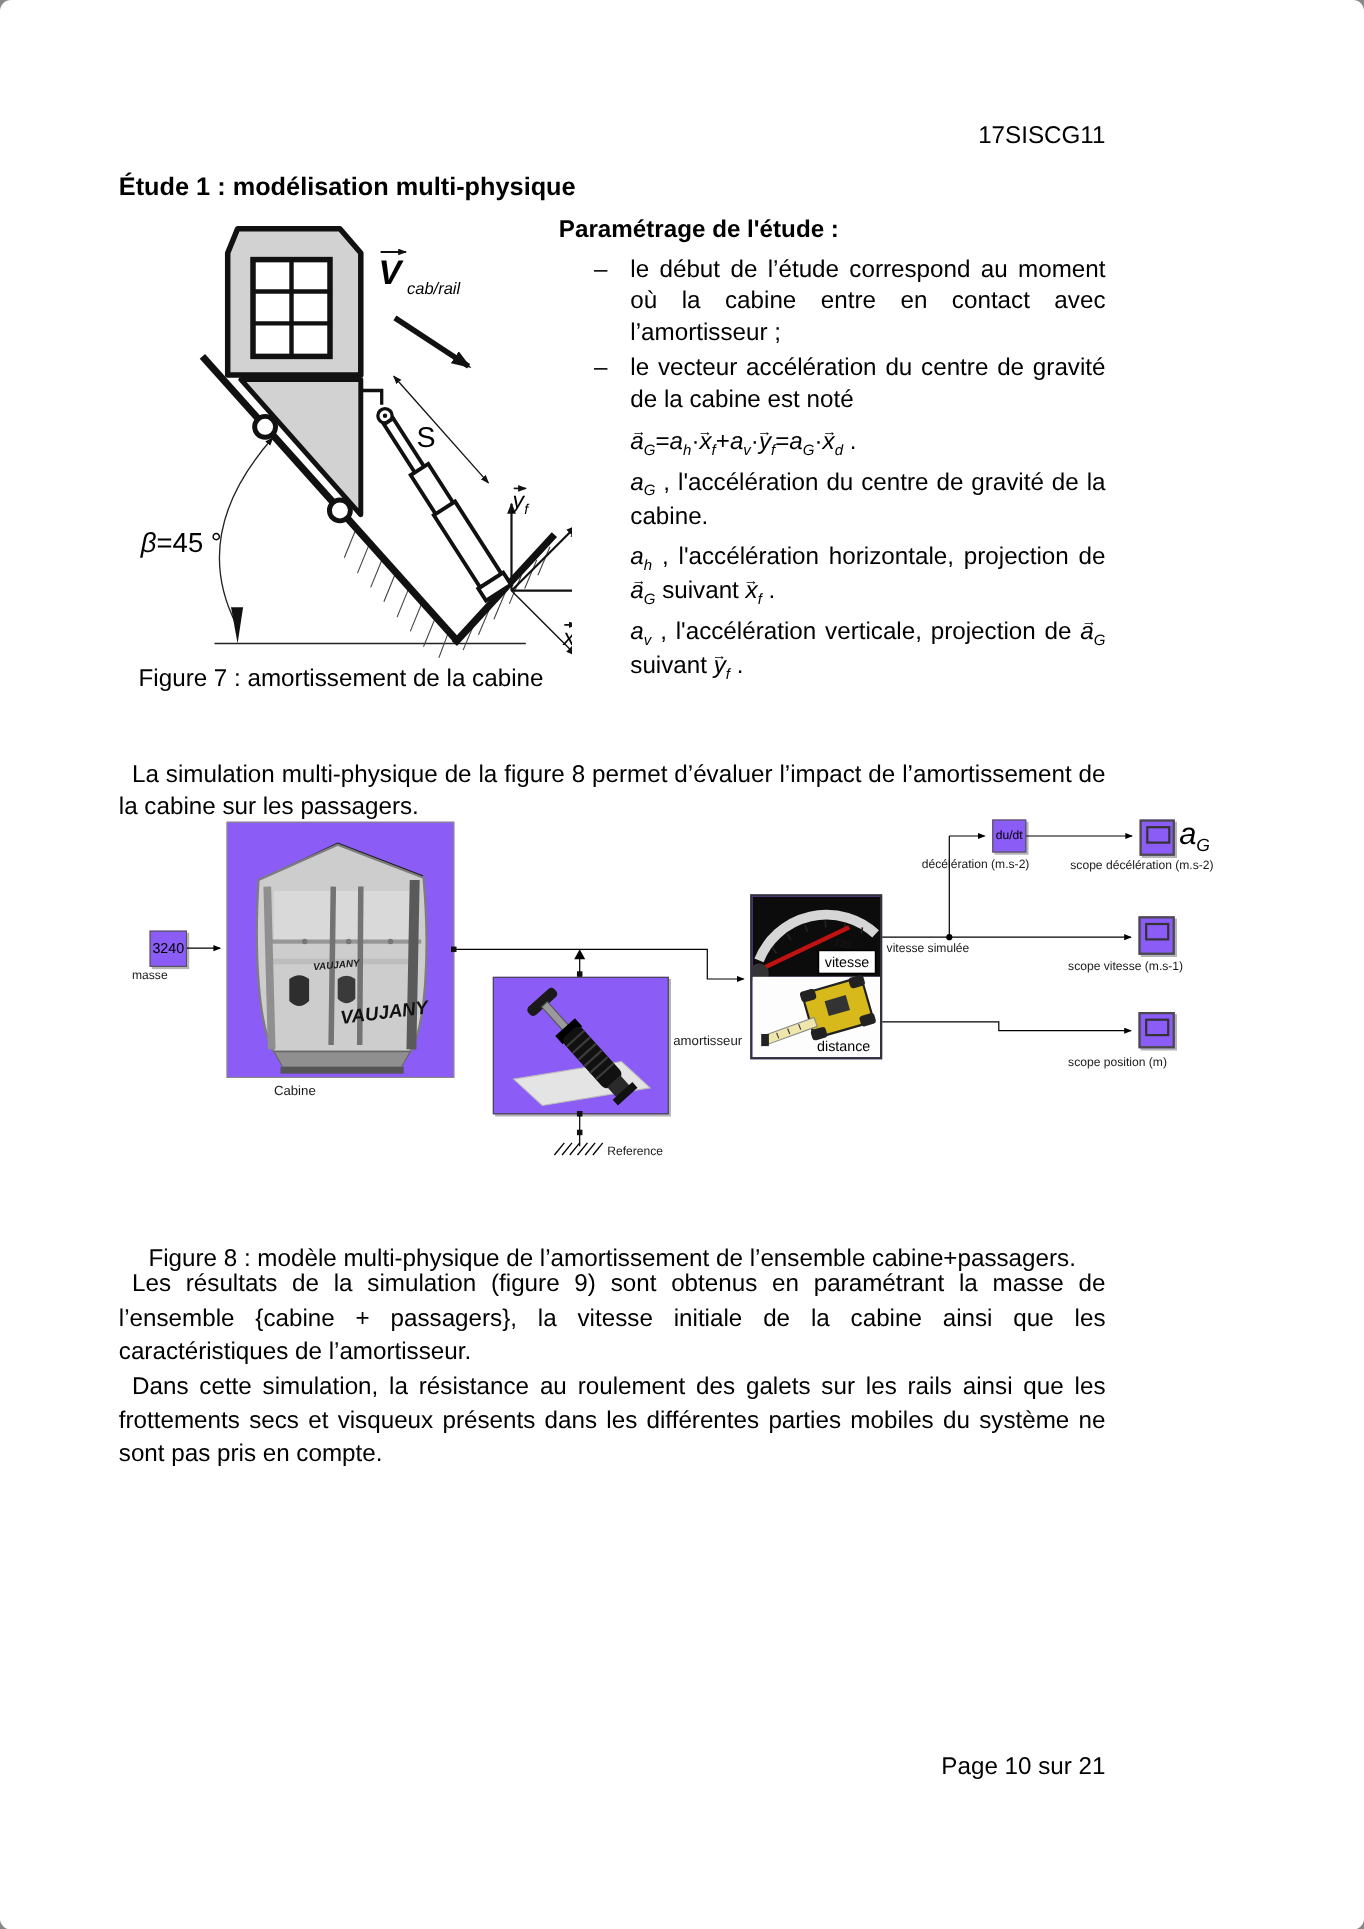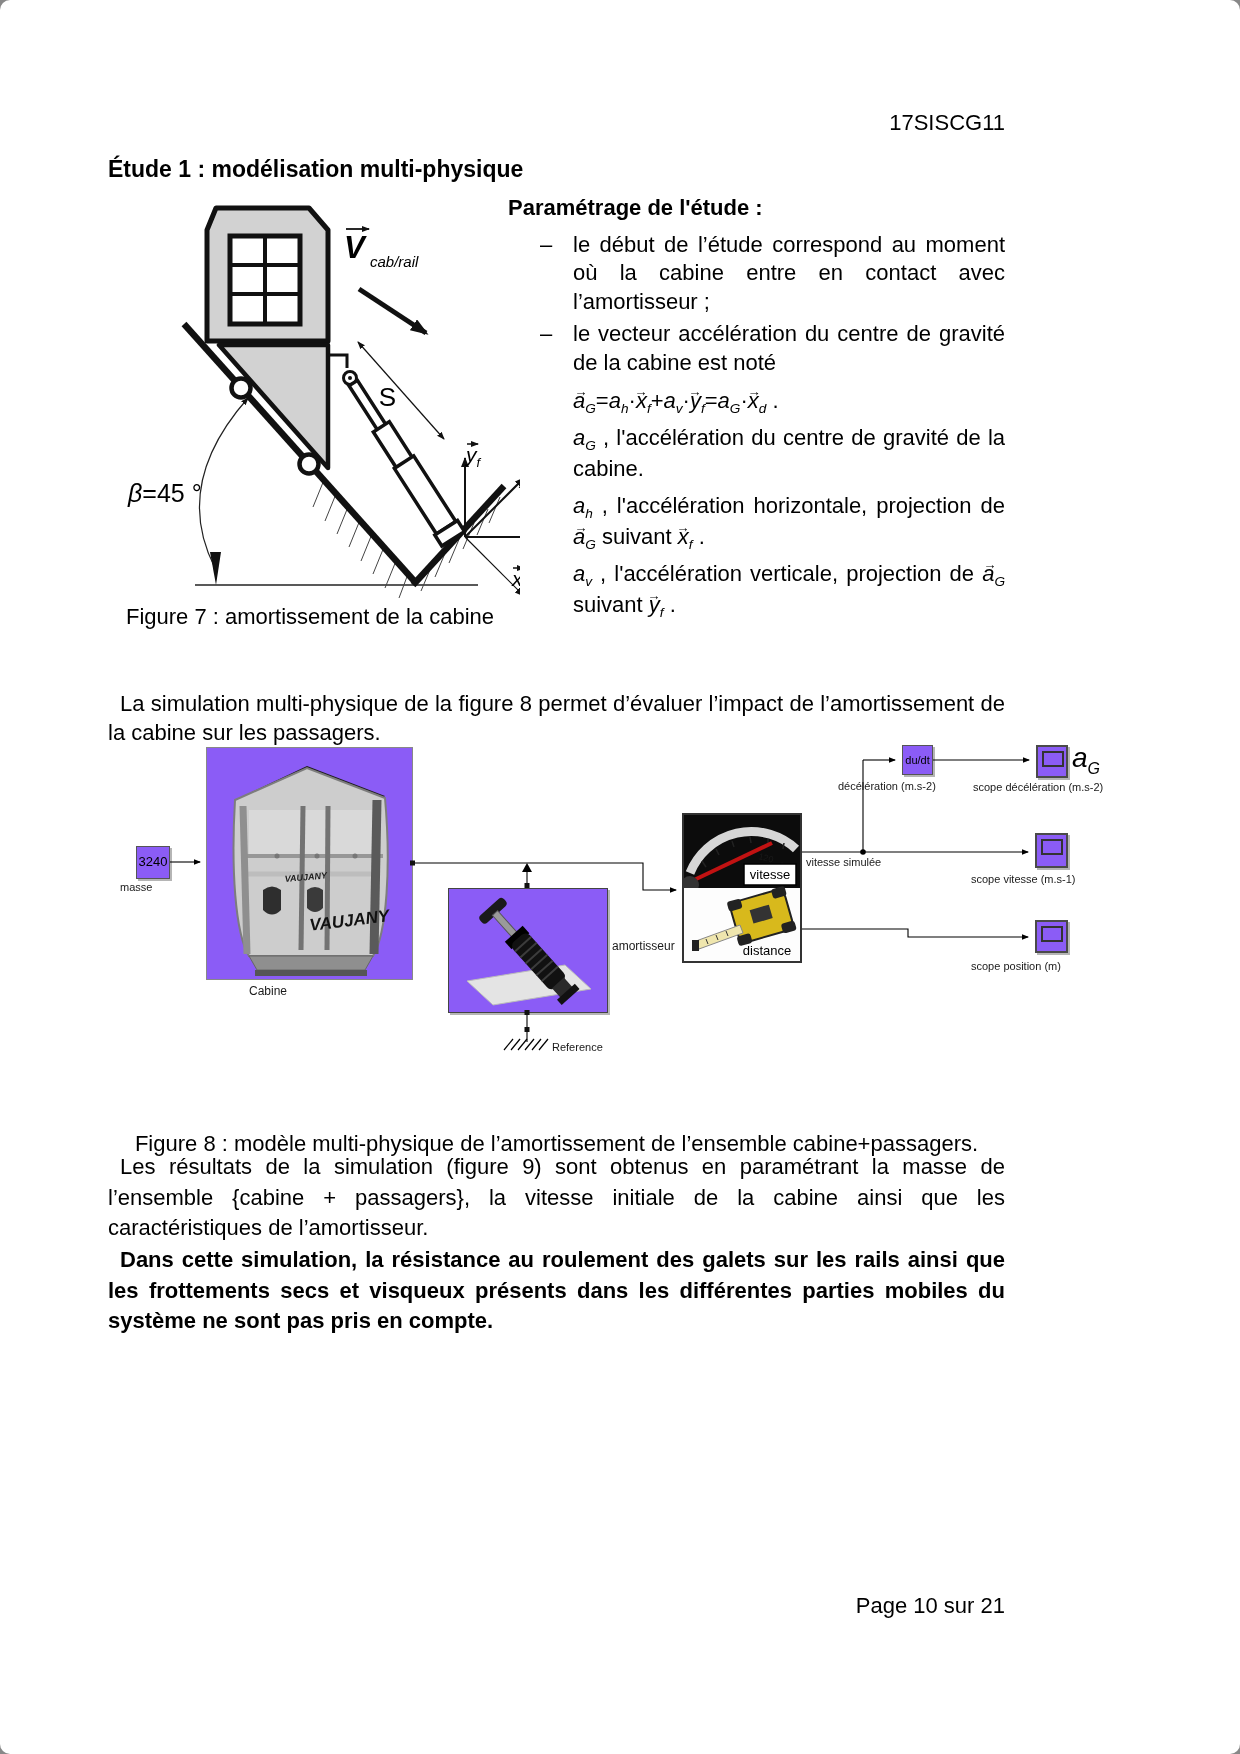--- a/index.html
+++ b/index.html
@@ -322,17 +322,17 @@
           <line x1="425" y1="310" x2="434" y2="299"></line>
         <line x1="432" y1="310" x2="441" y2="299"></line>
           <line x1="439" y1="310" x2="448" y2="299"></line>
       </g>
     </svg>
   </div>
 
   <div class="abs caption" style="left:108px;top:1085px;width:897px;text-align:center;margin-top:46px;">Figure 8 : modèle multi-physique de l’amortissement de l’ensemble cabine+passagers.</div>
 
   <div class="abs body-text indent" style="left:108px;top:1152px;width:897px;line-height:30.5px;">Les résultats de la simulation (figure 9) sont obtenus en paramétrant la masse de l’ensemble {cabine + passagers}, la vitesse initiale de la cabine ainsi que les caractéristiques de l’amortisseur.</div>
-  <div class="abs body-text indent" style="left:108px;top:1245px;width:897px;line-height:30.5px;font-weight:bold;">Dans cette simulation, la résistance au roulement des galets sur les rails ainsi que les frottements secs et visqueux présents dans les différentes parties mobiles du système ne sont pas pris en compte.</div>
+  <div class="abs body-text indent" style="left:108px;top:1245px;width:897px;line-height:30.5px;">Dans cette simulation, la résistance au roulement des galets sur les rails ainsi que les frottements secs et visqueux présents dans les différentes parties mobiles du système ne sont pas pris en compte.</div>
 
   <div class="abs hdr" style="top:1593px;right:235px;text-align:right;">Page 10 sur 21</div>
 
 </div>
 
 </body></html>

